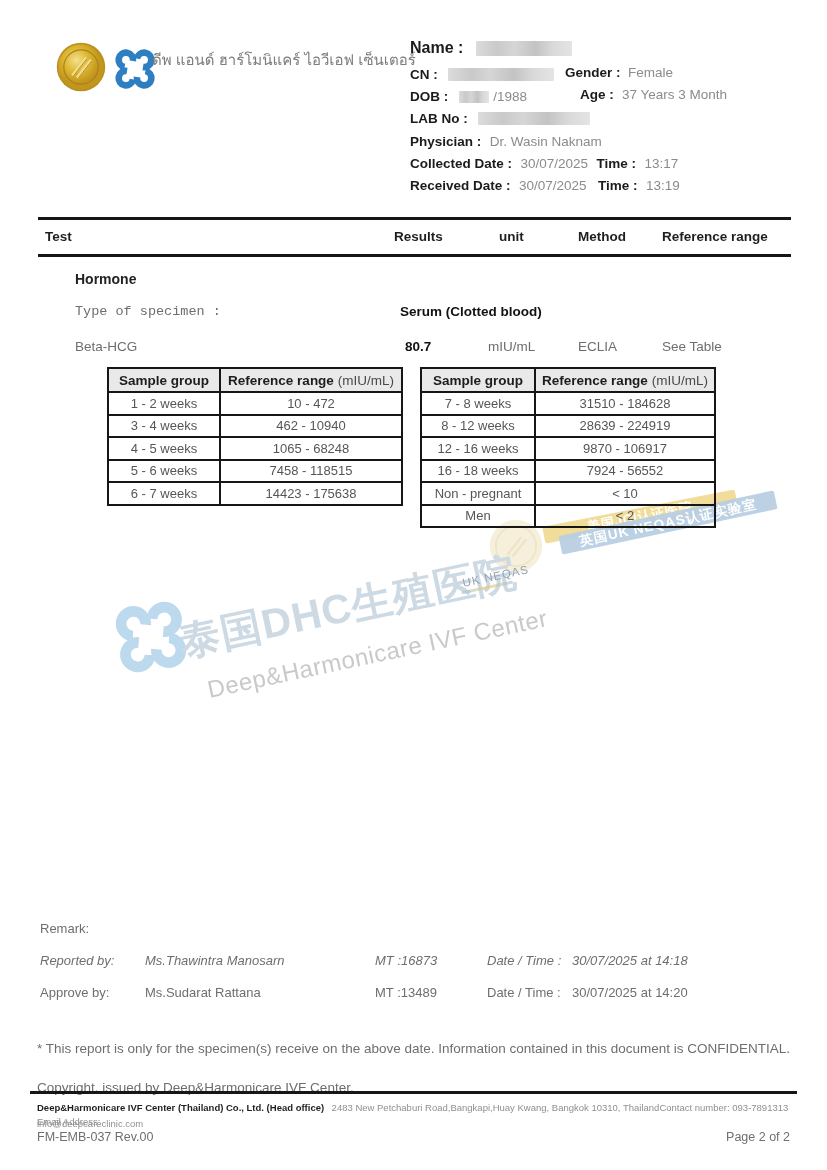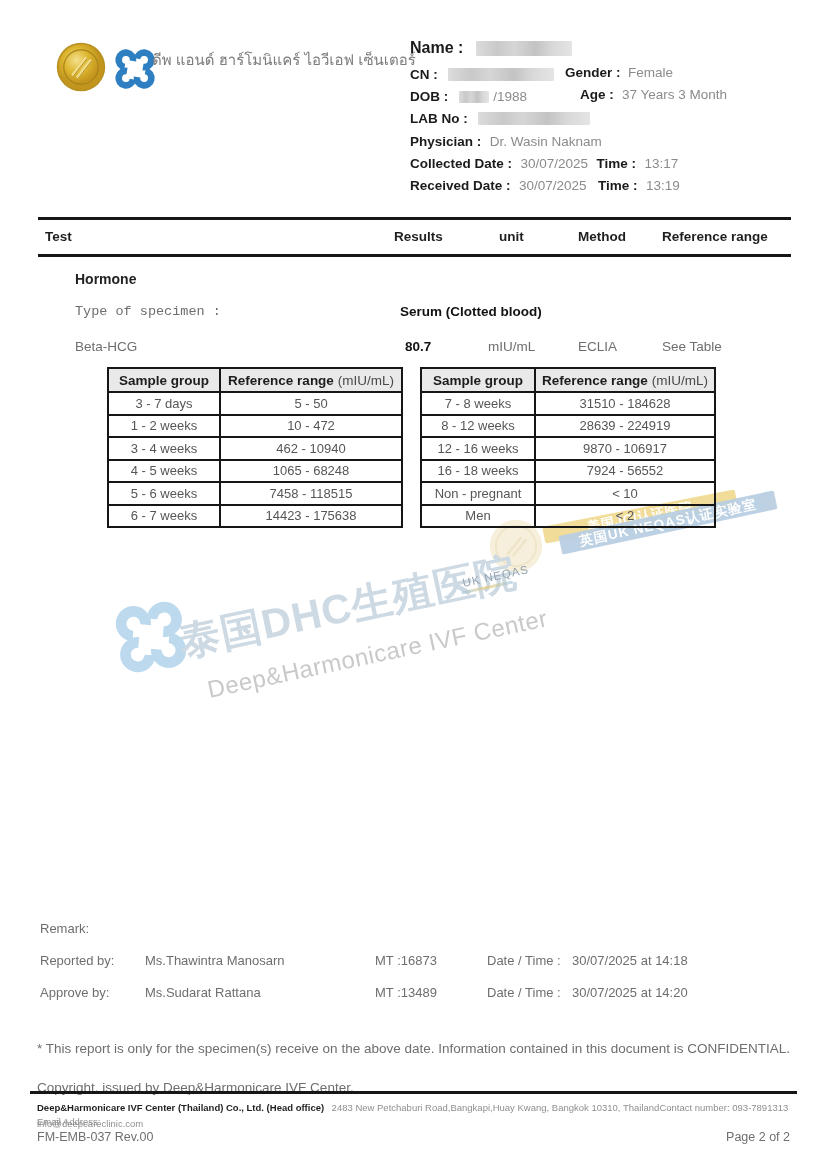--- a/index.html
+++ b/index.html
@@ -172,24 +172,20 @@
   <table class="ref" style="left:107px; top:367px;">
     <tbody>
         <tr>
       <th class="c1L">Sample group</th>
       <th class="c2L">
         <span>Reference range</span>
         <span class="th-unit">(mIU/mL)</span>
       </th>
     </tr>
     <tr>
-          <td>3 - 7 days</td>
-          <td>5 - 50</td>
-        </tr>
-    <tr>
           <td>1 - 2 weeks</td>
           <td>10 - 472</td>
         </tr>
     <tr>
           <td>3 - 4 weeks</td>
           <td>462 - 10940</td>
         </tr>
     <tr>
           <td>4 - 5 weeks</td>
           <td>1065 - 68248</td>
@@ -236,21 +232,21 @@
         </tr>
     <tr>
           <td>Men</td>
           <td>&lt; 2</td>
         </tr>
   </tbody>
     </table>
 
   <div class="abs sig" style="left:40px; top:921px;">Remark:</div>
 
-  <div class="abs" style="left:0; top:953px; width:827px; height:18px;">
+  <div class="abs" style="left:0; top:953px; width:827px; height:18px;font-style:italic;">
     <span class="sig" style="position:absolute; left:40px;">Reported by:</span>
     <span class="sig" style="position:absolute; left:145px;">Ms.Thawintra Manosarn</span>
     <span class="sig" style="position:absolute; left:375px;">MT :16873</span>
     <span class="sig" style="position:absolute; left:487px;">Date / Time :</span>
     <span class="sig" style="position:absolute; left:572px;">30/07/2025 at 14:18</span>
   </div>
   <div class="abs" style="left:0; top:985px; width:827px; height:18px;">
     <span class="sig" style="position:absolute; left:40px;">Approve by:</span>
     <span class="sig" style="position:absolute; left:145px;">Ms.Sudarat Rattana</span>
     <span class="sig" style="position:absolute; left:375px;">MT :13489</span>

